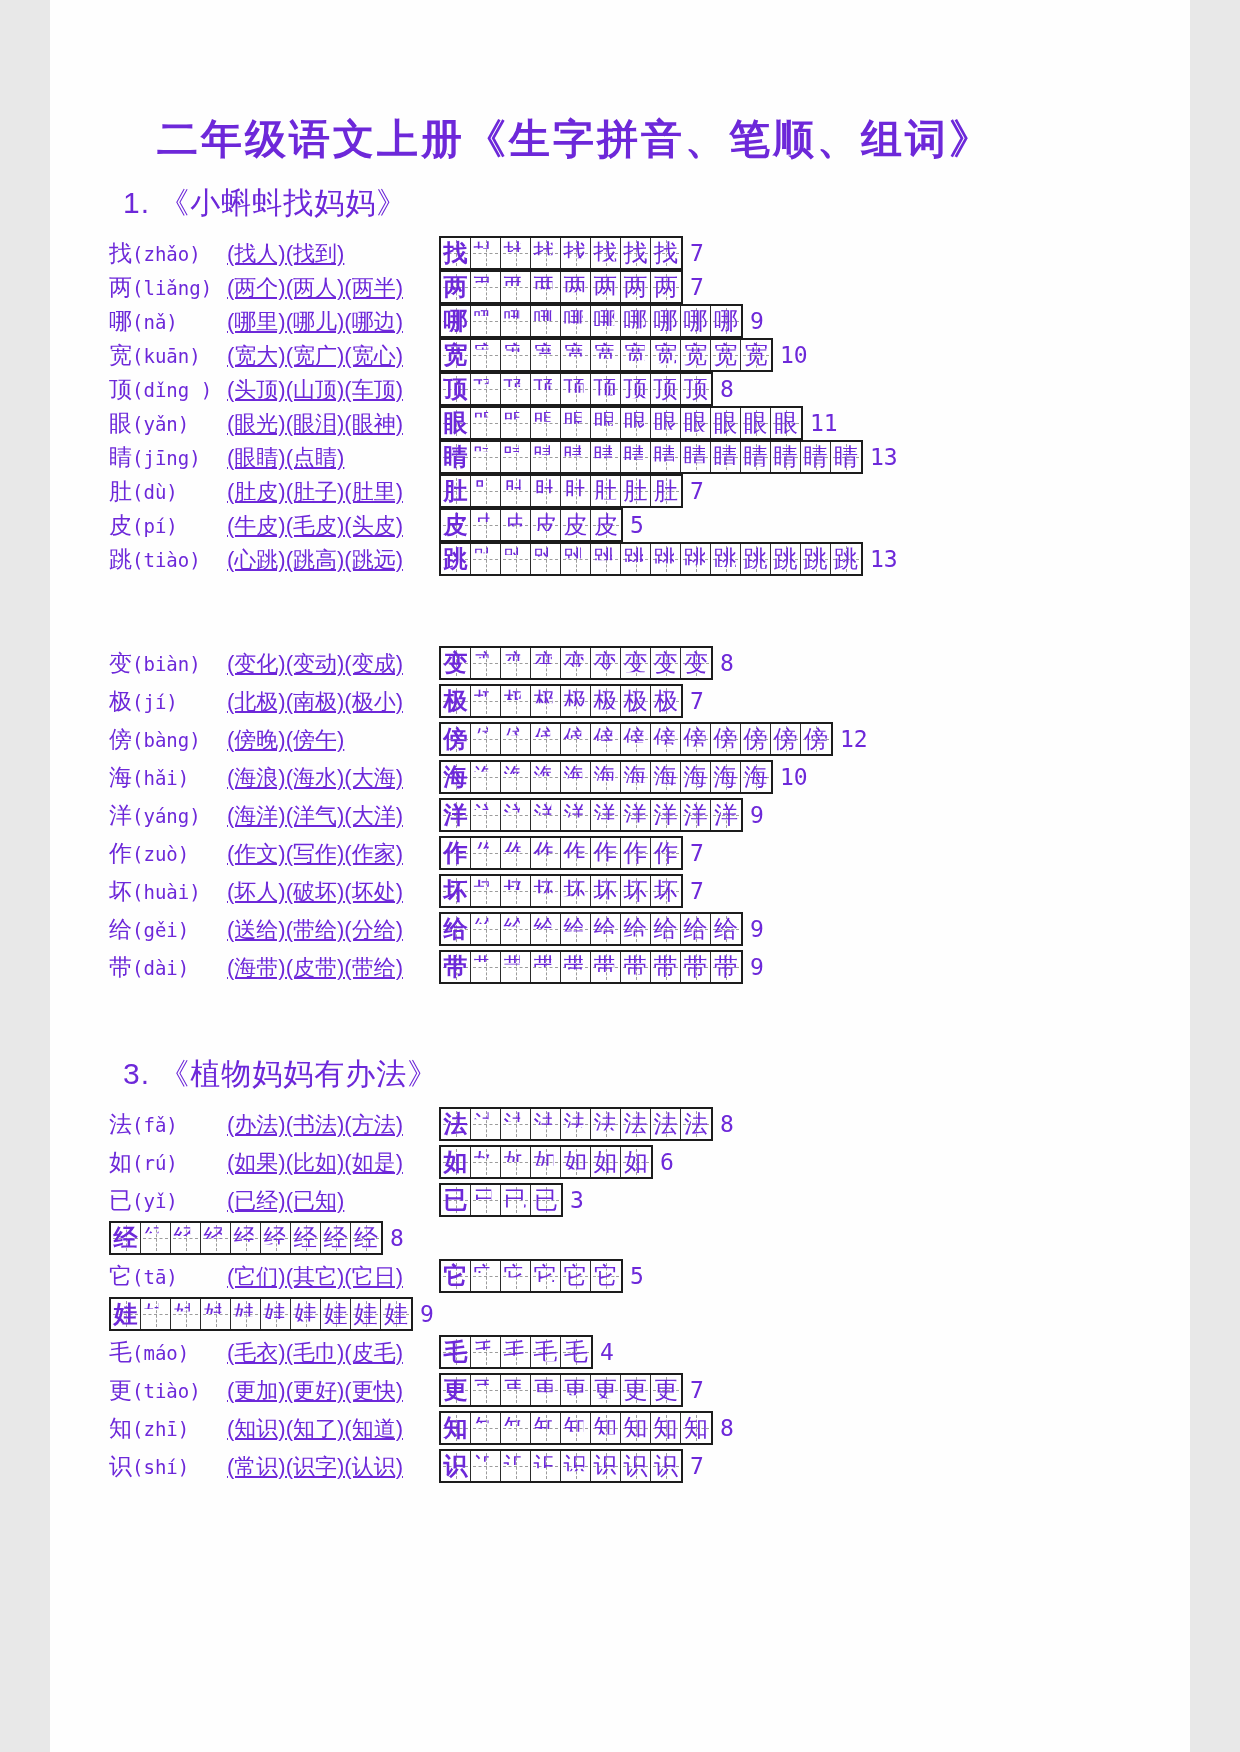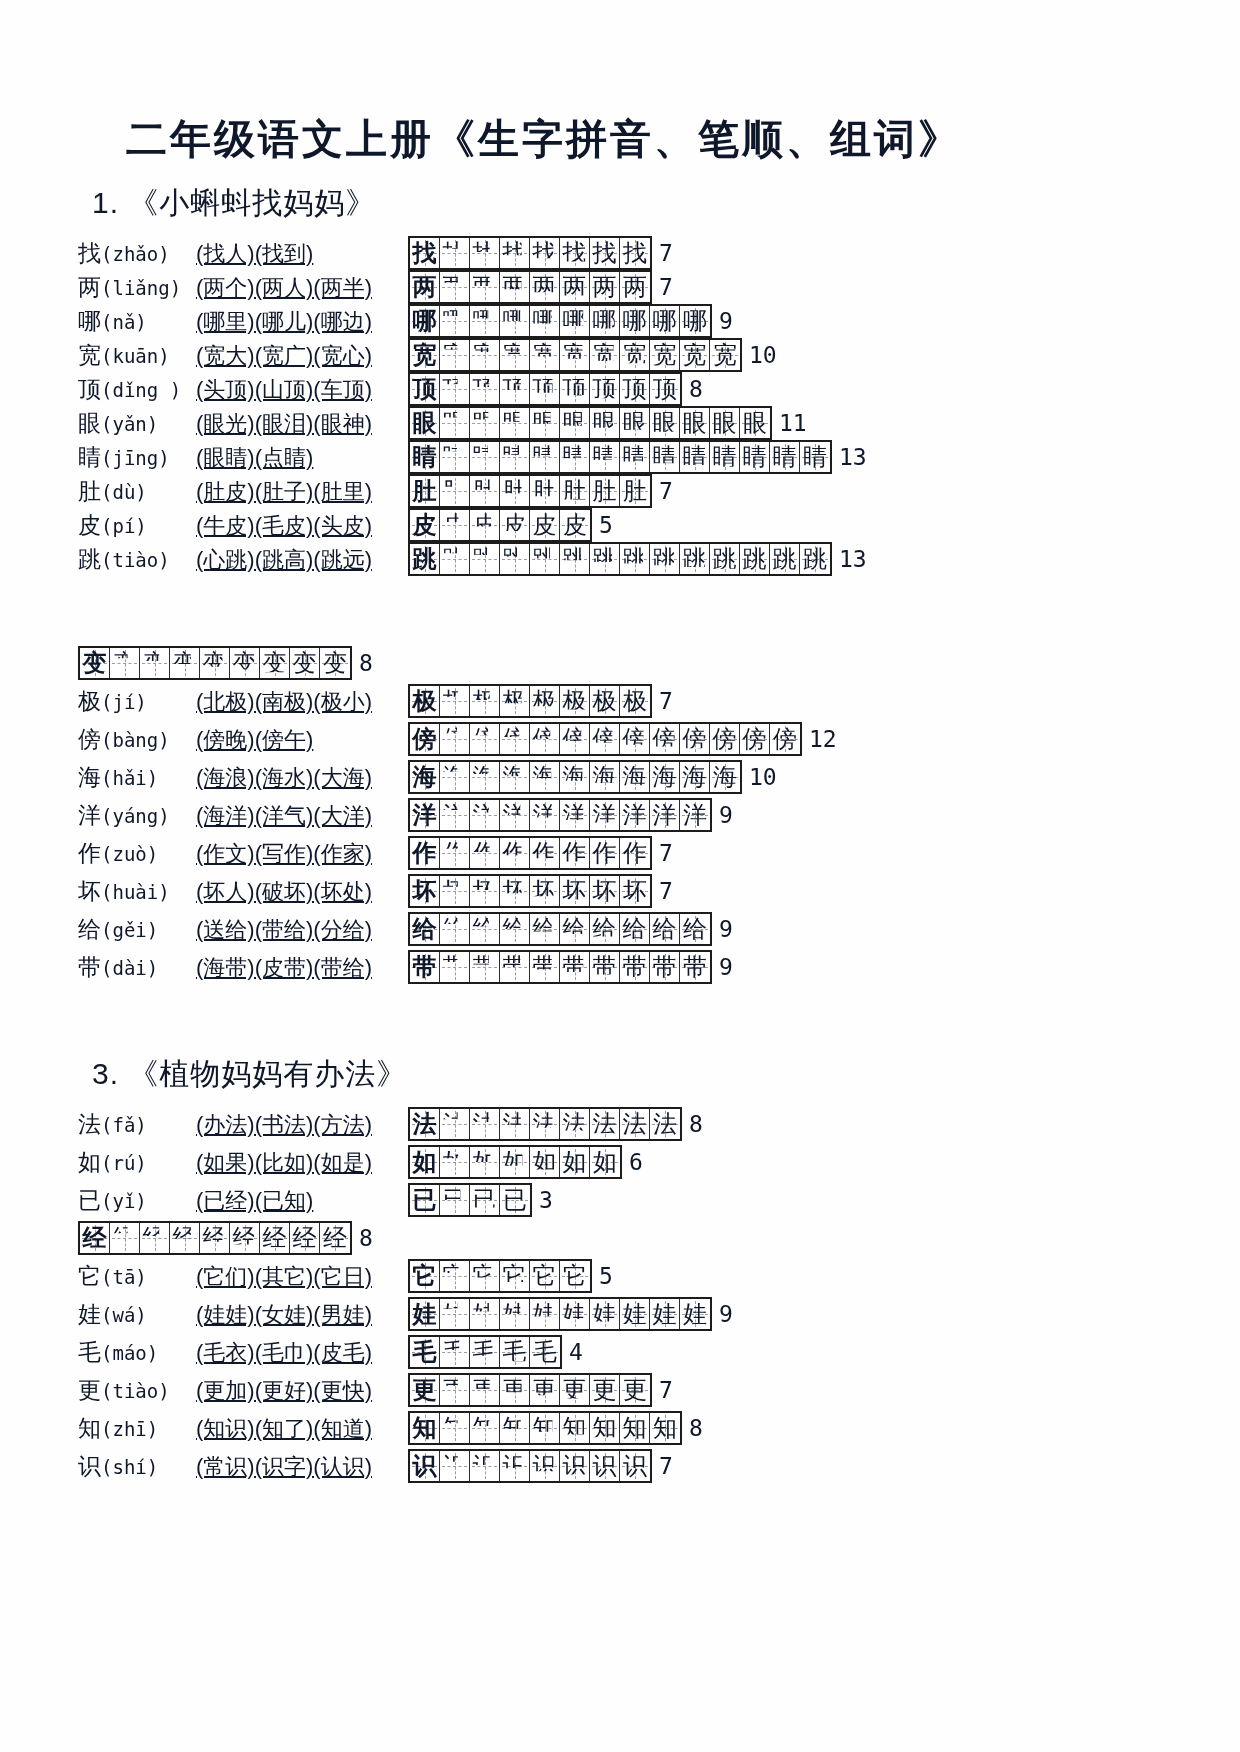--- a/index.html
+++ b/index.html
@@ -1,24 +1,24 @@
 <!DOCTYPE html>
 <html><head>
 <meta charset="utf-8">
 <style>
   html,body{margin:0;padding:0;background:#e8e8e8;}
   .page{
     position:relative;
-    width:1240px;height:1752px;
+    width:1140px;height:1752px;
     margin:0 auto;
     background:#fefefe;
     box-sizing:border-box;
-    padding:112px 40px 0 78px;
+    padding:112px 40px 0 59px;
     font-family:"Liberation Sans","DejaVu Sans",sans-serif;
-    color:#0f172a;
+    color:#6d28d9;
     overflow:hidden;
   }
   .title{
     margin:0 0 16px 48px;
     font-size:41px;
     font-weight:700;
     letter-spacing:3px;
     white-space:nowrap;
   }
   .section{margin-bottom:70px;}
@@ -479,20 +479,23 @@
               </div>
             </div>
     <span class="stroke-count">13</span>
   </div>
 </div>
   </div>
 
   <div class="section">
     <div class="rows">
   <div class="row">
+    <div class="entry-text">
+      <span class="entry-head"><span class="entry-char">变</span><span class="entry-pinyin">(biàn)</span></span><span class="entry-words">(变化)(变动)(变成)</span>
+    </div>
     <div class="stroke-grid">
               <div class="cell head-cell">
                 <span class="partial">变</span>
               </div>
               <div class="cell">
                 <span class="partial" style="clip-path: inset(0px 39.4% 65.6% 0px);">变</span>
               </div>
               <div class="cell">
                 <span class="partial" style="clip-path: inset(0px 33.8% 56.3% 0px);">变</span>
               </div>
@@ -973,23 +976,20 @@
                 <span class="partial" style="clip-path: inset(0px 9% 15% 0px);">它</span>
               </div>
               <div class="cell">
                 <span class="partial" style="clip-path: inset(0px 0% 0% 0px);">它</span>
               </div>
             </div>
     <span class="stroke-count">5</span>
   </div>
 
   <div class="row">
-    <div class="entry-text">
-      <span class="entry-head"><span class="entry-char">娃</span><span class="entry-pinyin">(wá)</span></span><span class="entry-words">(娃娃)(女娃)(男娃)</span>
-    </div>
     <div class="stroke-grid">
               <div class="cell head-cell">
                 <span class="partial">娃</span>
               </div>
               <div class="cell">
                 <span class="partial" style="clip-path: inset(0px 40% 66.7% 0px);">娃</span>
               </div>
               <div class="cell">
                 <span class="partial" style="clip-path: inset(0px 35% 58.3% 0px);">娃</span>
               </div>

